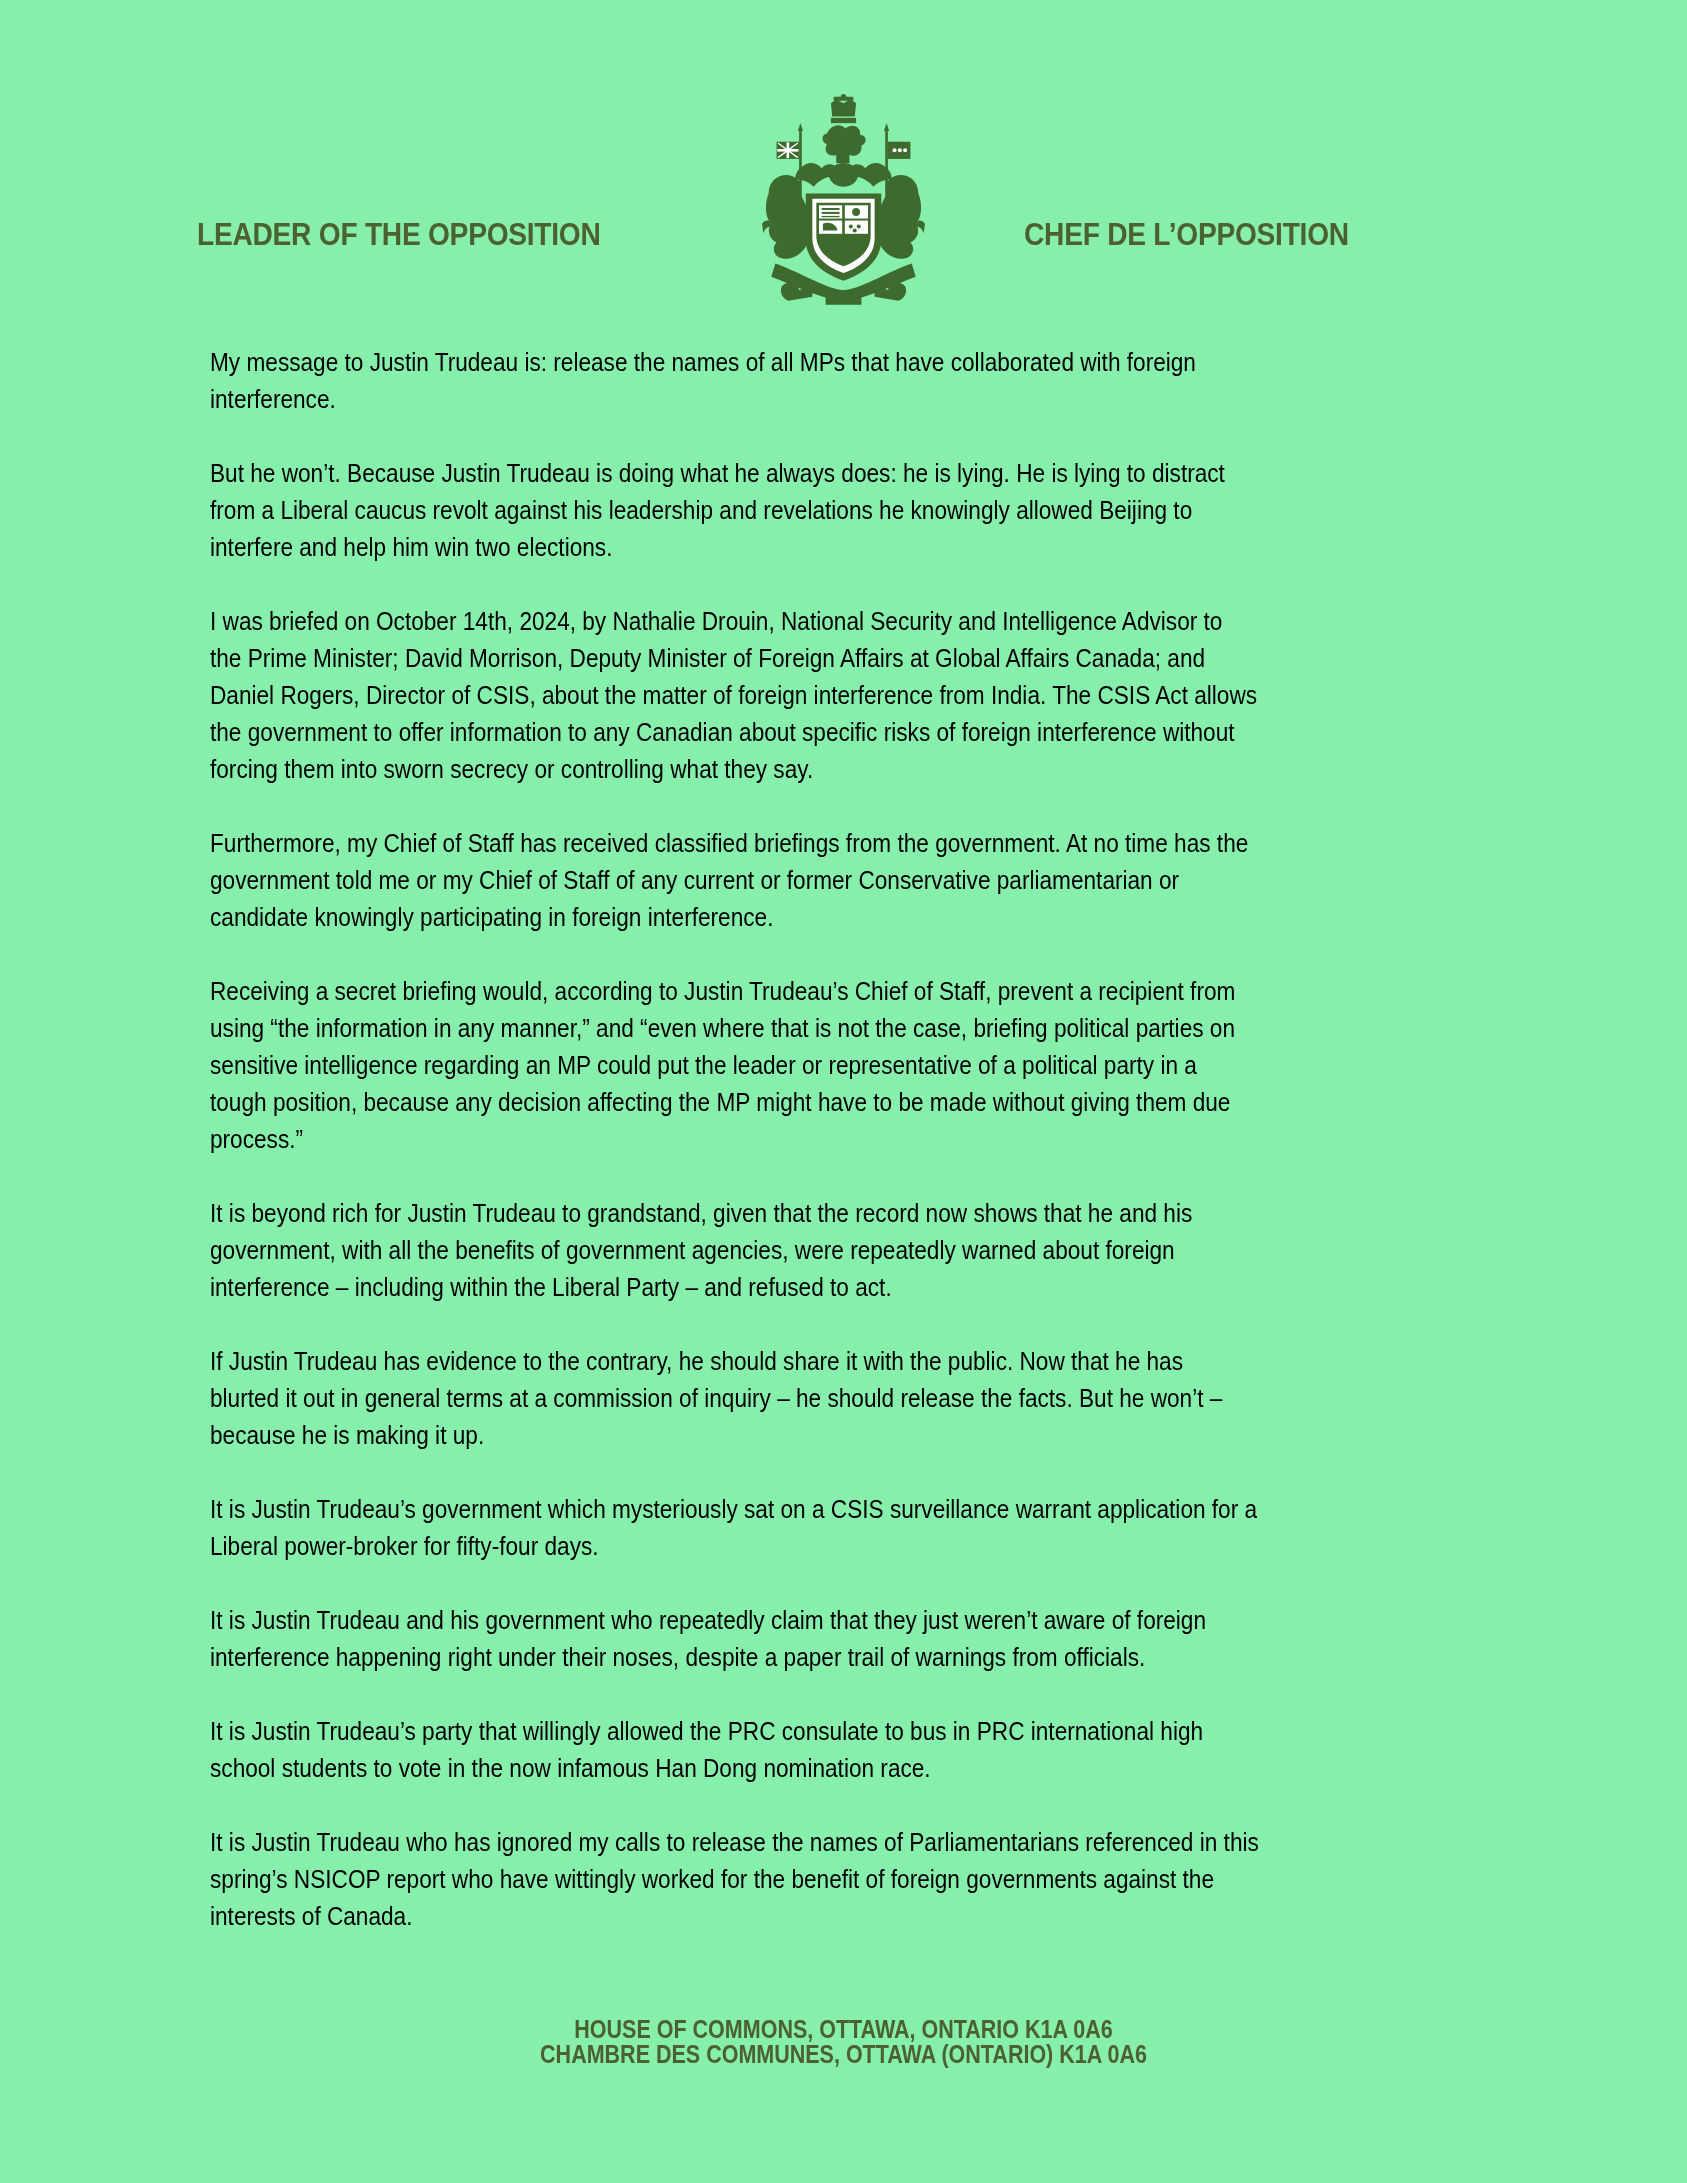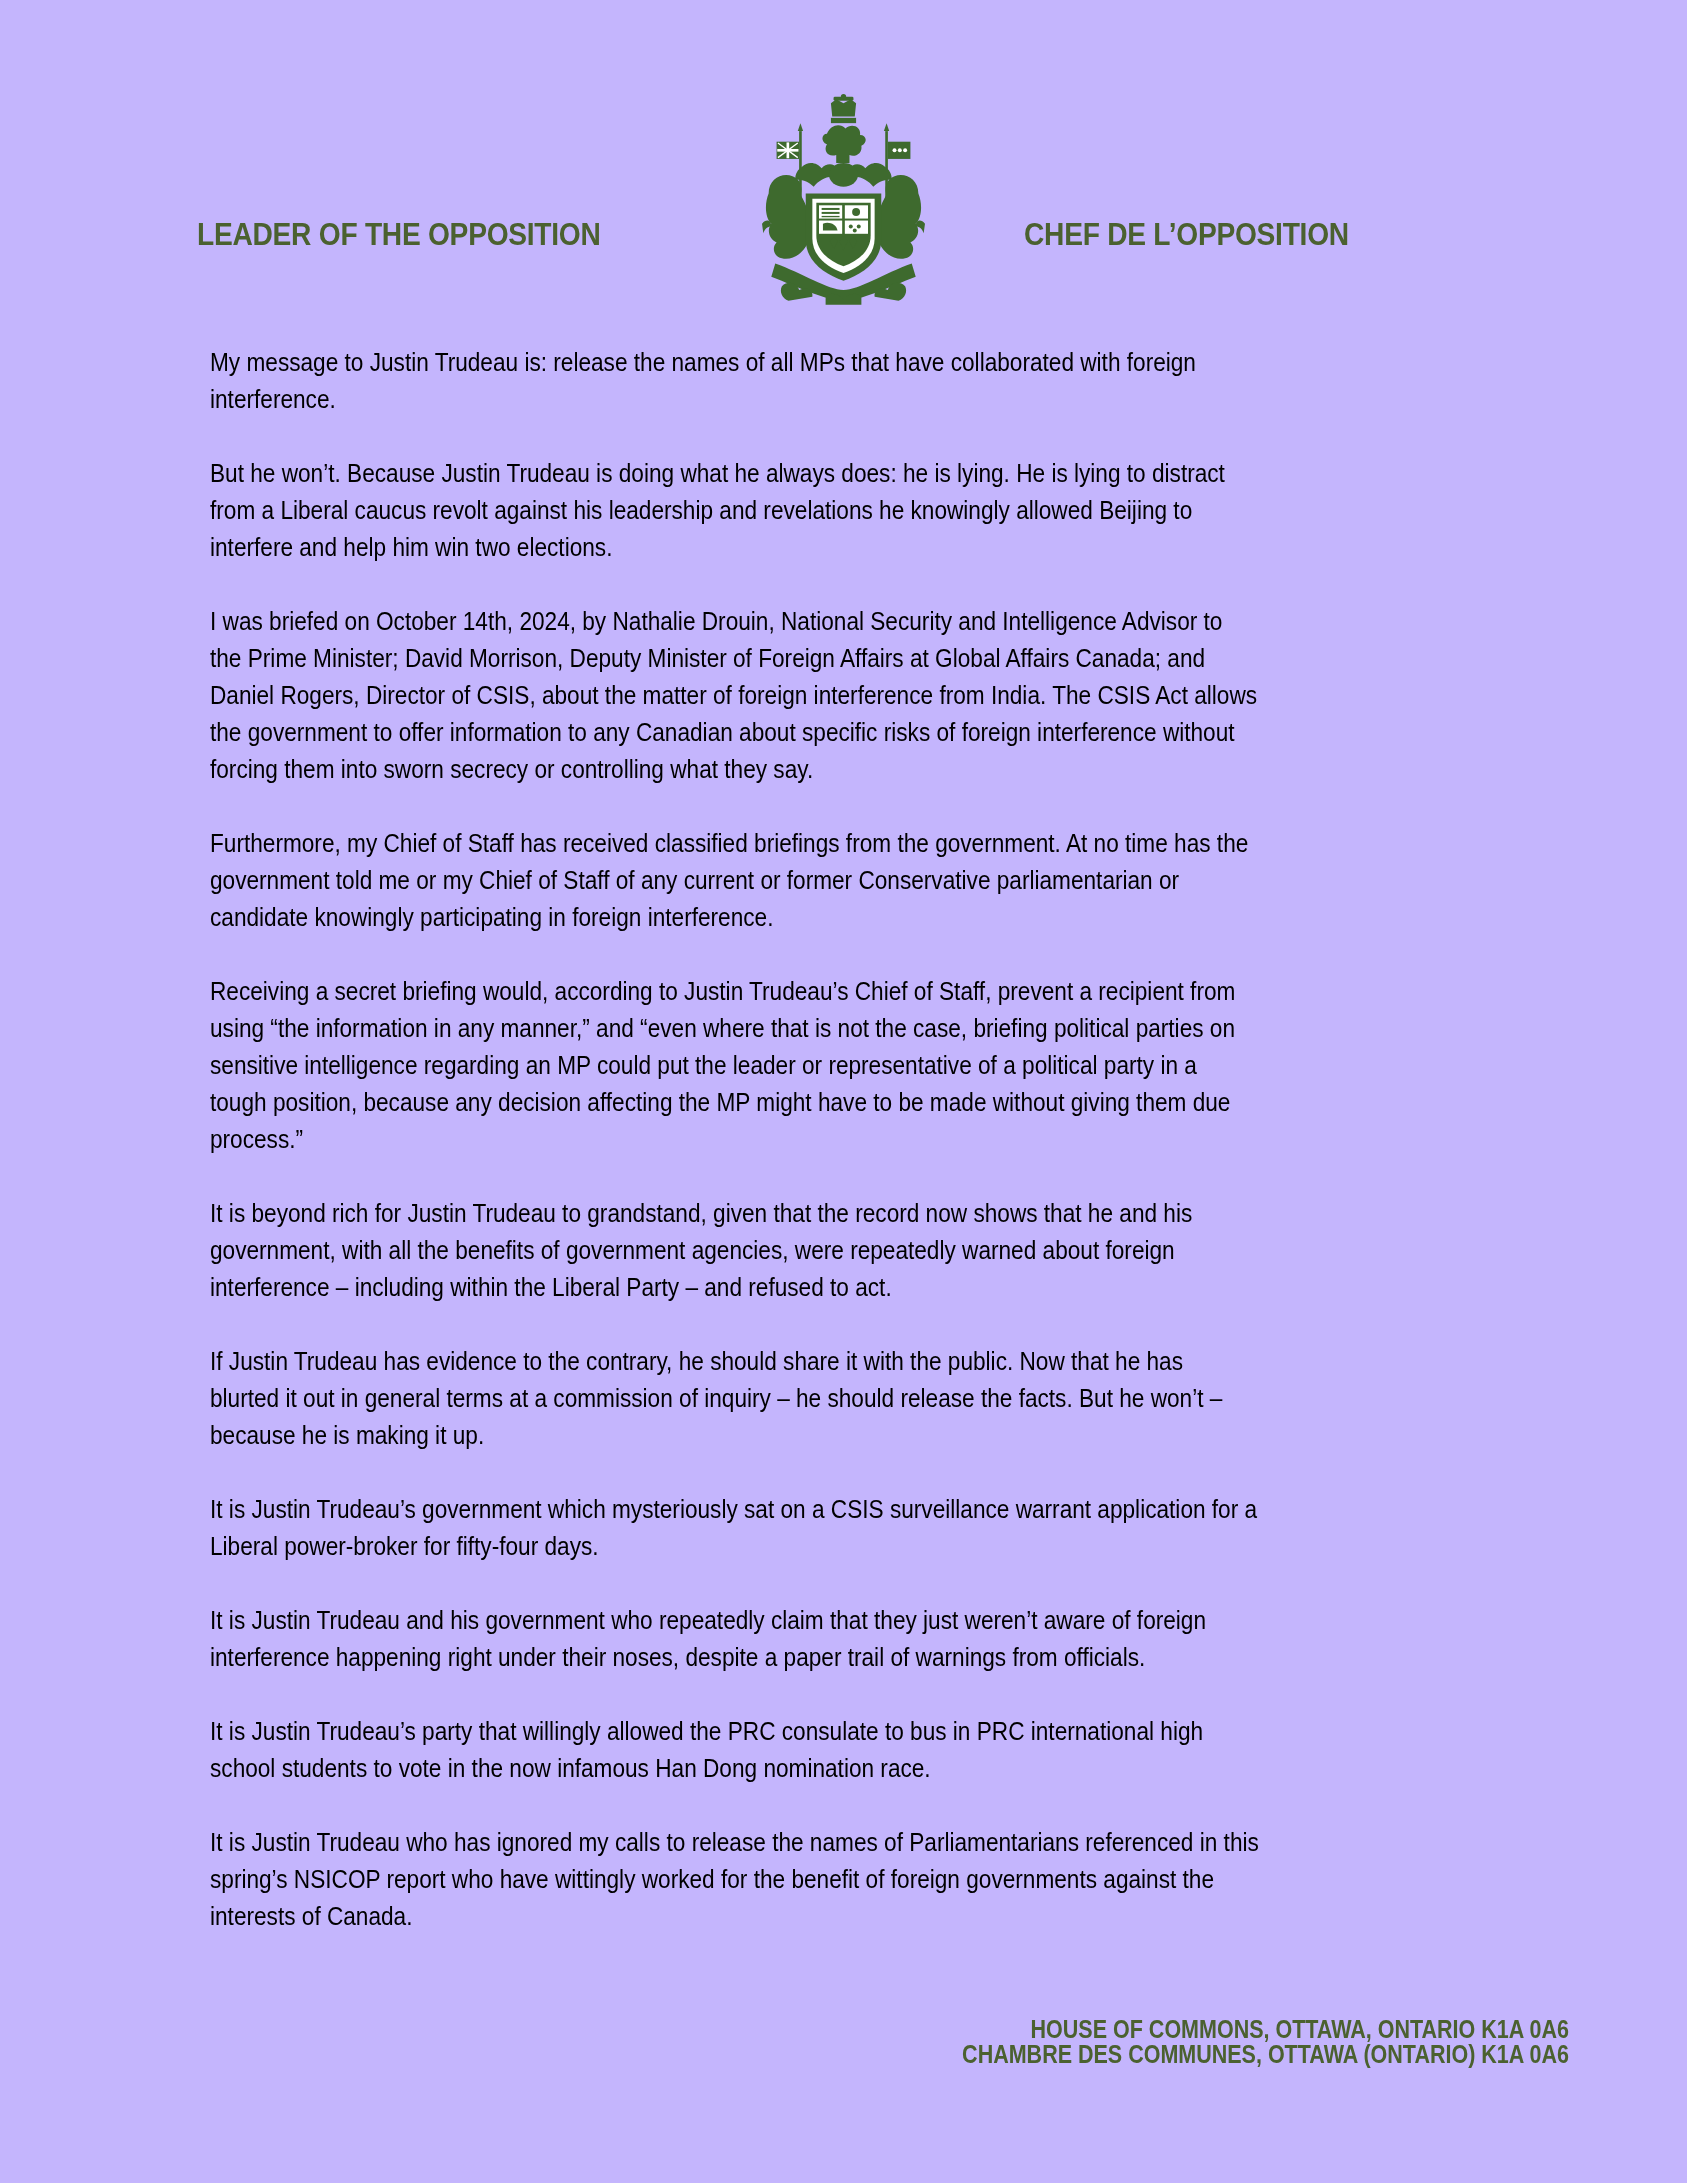--- a/index.html
+++ b/index.html
@@ -11,21 +11,21 @@
       width: 1687px;
       height: 2183px;
       position: relative;
       overflow: hidden;
     }
     .page {
       position: absolute;
       left: 0; top: 0;
       width: 1687px;
       height: 2183px;
-      background: #c4b5fd;
+      background: #86efac;
     }
     
     .lh-title {
       position: absolute;
       top: 216px;
       font-family: "Liberation Sans", sans-serif;
       font-weight: bold;
       font-size: 32px;
       line-height: 37px;
       color: #4b6130;
@@ -66,21 +66,21 @@
       transform-origin: left center;
       transform: scaleX(0.905);
     }
 
     
     .footer {
       position: absolute;
       left: 0;
       width: 1687px;
       top: 2017px;
-      text-align: right;
+      text-align: center;
       font-family: "Liberation Sans", sans-serif;
       font-weight: bold;
       font-size: 25px;
       color: #4b6130;
     }
     .footer .fline {
       display: block;
       height: 24.5px;
       line-height: 24.5px;
       white-space: nowrap;

